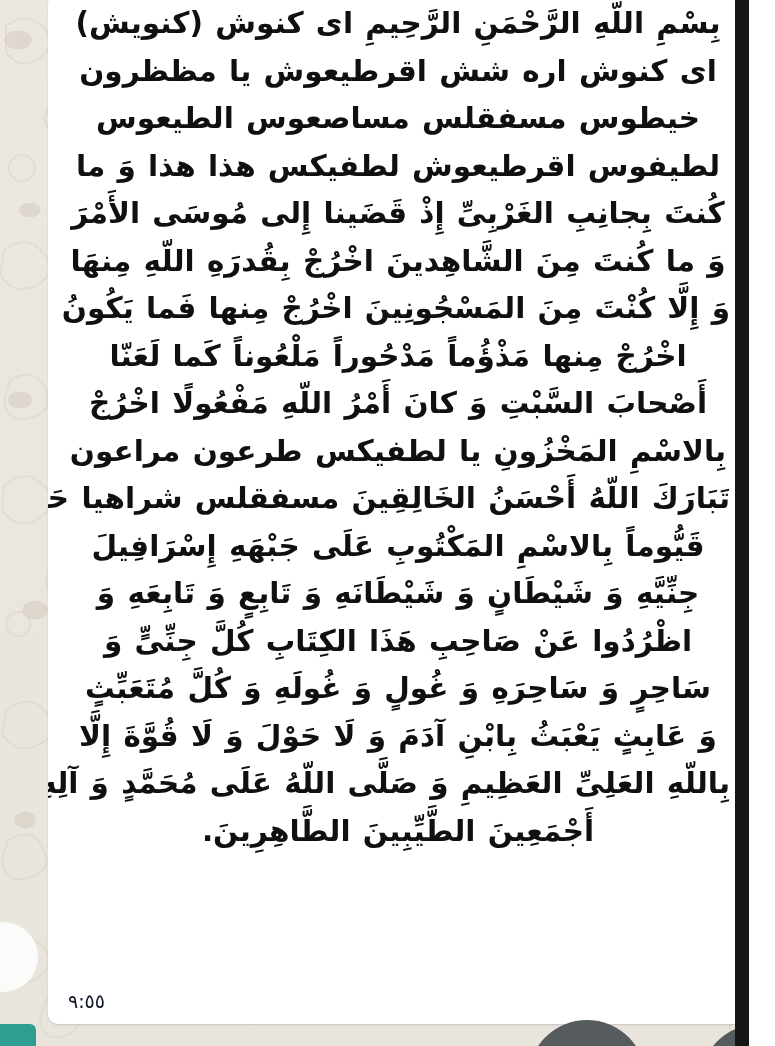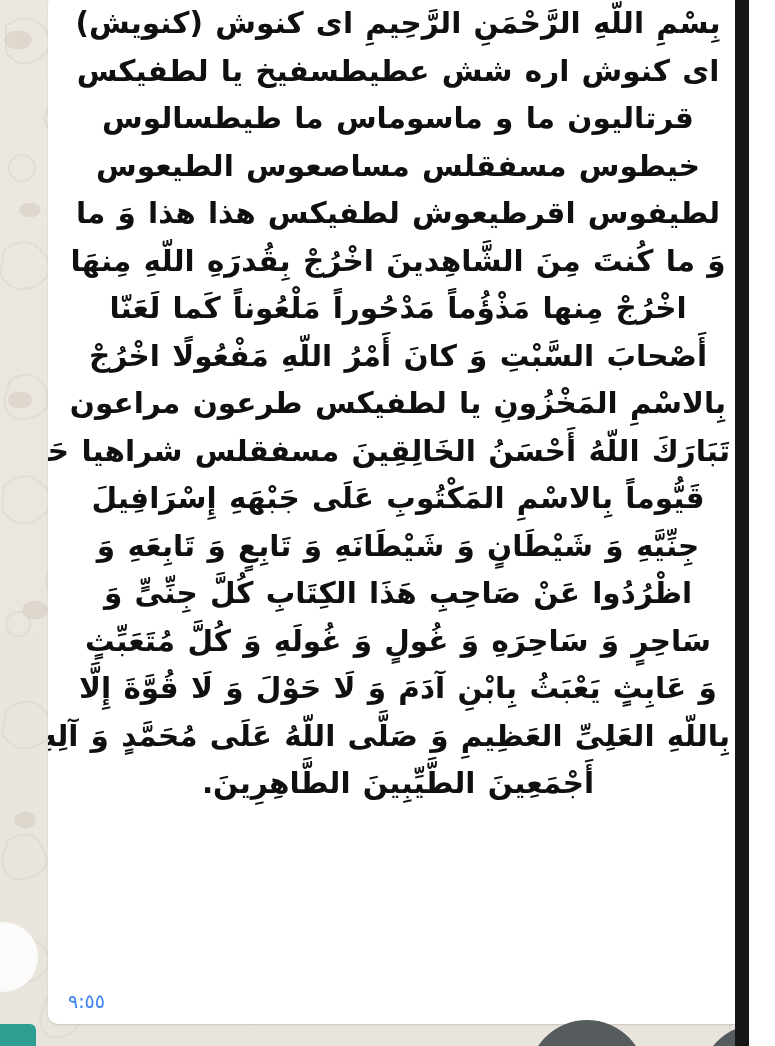--- a/index.html
+++ b/index.html
@@ -93,21 +93,21 @@
   }
   .meta {
     position: absolute;
     left: 20px;
     bottom: 12px;
     direction: ltr;
   }
   .timestamp {
     font-family: "DejaVu Sans", sans-serif;
     font-size: 19px;
-    color: #3b82f6;
+    color: #0f172a;
     letter-spacing: 1px;
   }
 
   
   .fab {
     position: absolute;
     border-radius: 50%;
     background: #565c5e;
   }
   .fab-left {
@@ -186,25 +186,26 @@
         <path d="M732 882 q22 -14 32 8 q8 22 -14 28 q-22 6 -22 -18 z"></path>
         <path d="M700 950 q24 -18 40 2 q16 20 -6 30 q-24 12 -38 -10 z"></path>
         <path d="M734 1010 q20 -12 30 8 q10 22 -12 26 q-22 6 -22 -16 z"></path>
       </g>
     </svg>
   </div>
 
   <div class="bubble">
     <div class="bubble-text">
       <span class="ln">بِسْمِ اللّهِ الرَّحْمَنِ الرَّحِيمِ اى كنوش (كنويش)</span>
-      <span class="ln">اى كنوش اره شش عطيطسفيخ يا لطفيكس</span>
-      <span class="ln">قرتاليون ما و ماسوماس ما طيطسالوس</span>
+      <span class="ln">اى كنوش اره شش اقرطيعوش يا مظظرون</span>
       <span class="ln">خيطوس مسفقلس مساصعوس الطيعوس</span>
       <span class="ln">لطيفوس اقرطيعوش لطفيكس هذا هذا وَ ما</span>
+      <span class="ln">كُنتَ بِجانِبِ الغَرْبِىِّ إِذْ قَضَينا إِلى مُوسَى الأَمْرَ</span>
       <span class="ln">وَ ما كُنتَ مِنَ الشَّاهِدينَ اخْرُجْ بِقُدرَهِ اللّهِ مِنهَا</span>
+      <span class="ln">وَ إِلَّا كُنْتَ مِنَ المَسْجُونِينَ اخْرُجْ مِنها فَما يَكُونُ</span>
       <span class="ln">اخْرُجْ مِنها مَذْؤُماً مَدْحُوراً مَلْعُوناً كَما لَعَنّا</span>
       <span class="ln">أَصْحابَ السَّبْتِ وَ كانَ أَمْرُ اللّهِ مَفْعُولًا اخْرُجْ</span>
       <span class="ln">بِالاسْمِ المَخْزُونِ يا لطفيكس طرعون مراعون</span>
       <span class="ln">تَبَارَكَ اللّهُ أَحْسَنُ الخَالِقِينَ مسفقلس شراهيا حَيَاً</span>
       <span class="ln">قَيُّوماً بِالاسْمِ المَكْتُوبِ عَلَى جَبْهَهِ إِسْرَافِيلَ</span>
       <span class="ln">جِنِّيَّهِ وَ شَيْطَانٍ وَ شَيْطَانَهِ وَ تَابِعٍ وَ تَابِعَهِ وَ</span>
       <span class="ln">اظْرُدُوا عَنْ صَاحِبِ هَذَا الكِتَابِ كُلَّ جِنِّىٍّ وَ</span>
       <span class="ln">سَاحِرٍ وَ سَاحِرَهِ وَ غُولٍ وَ غُولَهِ وَ كُلَّ مُتَعَبِّثٍ</span>
       <span class="ln">وَ عَابِثٍ يَعْبَثُ بِابْنِ آدَمَ وَ لَا حَوْلَ وَ لَا قُوَّةَ إِلَّا</span>
       <span class="ln">بِاللّهِ العَلِىِّ العَظِيمِ وَ صَلَّى اللّهُ عَلَى مُحَمَّدٍ وَ آلِهِ</span>

